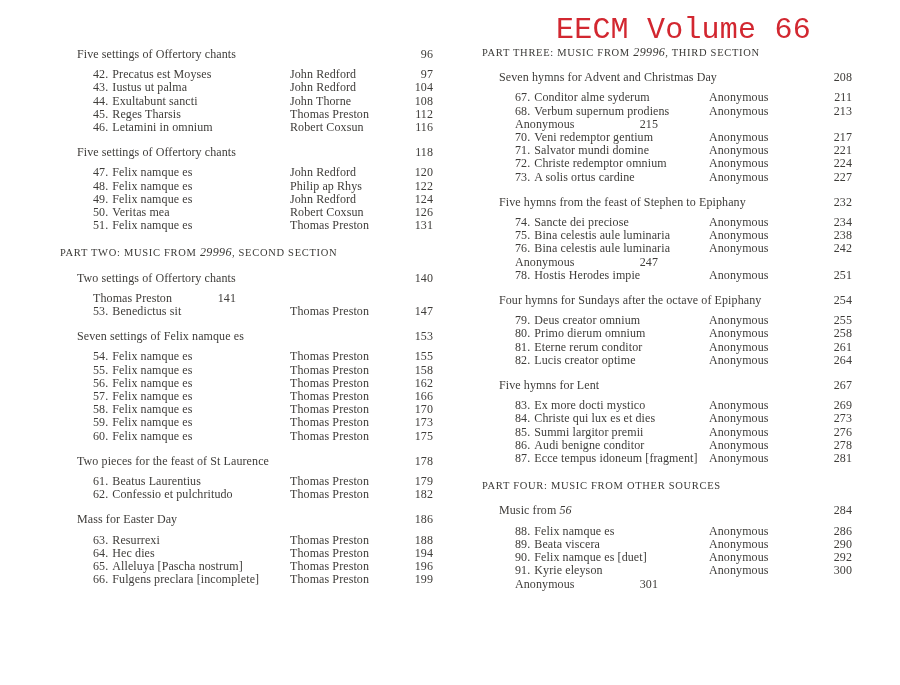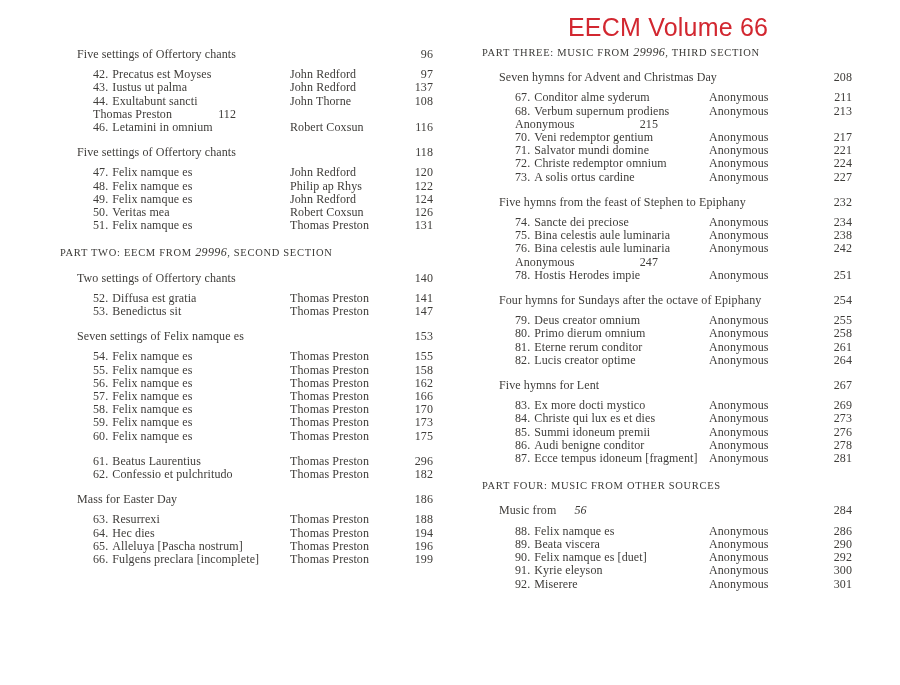--- a/index.html
+++ b/index.html
@@ -7,23 +7,23 @@
     width: 900px; height: 685px;
     background: #ffffff;
     font-family: "Liberation Serif", serif;
     color: #3e3c39;
     position: relative;
     overflow: hidden;
   }
   .sheet { position: absolute; inset: 0; background: #ffffff; }
 
   .overlay-title {
-    position: absolute; left: 568px; top: 13px;
-    font-family: Liberation Sans, sans-serif;
-    font-size: 25px; font-weight: 500;
+    position: absolute; left: 556px; top: 13px;
+    font-family: Liberation Mono, monospace;
+    font-size: 30px; font-weight: 500;
     letter-spacing: 0.2px;
     white-space: nowrap;
   }
 
   .page {
     position: absolute;
     font-size: 12px;
     line-height: 13.2px;
     letter-spacing: 0.1px;
   }
@@ -41,21 +41,21 @@
   .part-heading em {
     font-size: 12px;
     letter-spacing: 0.4px;
     font-style: italic;
     margin-top: 29px;
   }
 
   .section { margin-top: 12px; }
   .section-heading { display: flex; padding-left: 17px; }
   .sec-title { flex: 1; }
-  .sec-title em { font-style: italic; margin-left: 15px; }
+  .sec-title em { font-style: italic; }
 
   .items { margin-top: 7px; }
   .item-row { display: flex; padding-left: 33px; }
   .nt { flex: 1; white-space: nowrap; }
   .num { display: inline-block; margin-right: 4px; text-align: right; }
   .composer { width: 105px; white-space: nowrap; }
   .pagenum { width: 38px; text-align: right; white-space: nowrap; }
 </style>
 </head>
 <body>
@@ -70,28 +70,29 @@
         </div>
         <div class="items">
           <div class="item-row">
             <span class="nt"><span class="num">42.</span><span>Precatus est Moyses</span></span>
             <span class="composer">John Redford</span>
             <span class="pagenum">97</span>
           </div>
           <div class="item-row">
             <span class="nt"><span class="num">43.</span><span>Iustus ut palma</span></span>
             <span class="composer">John Redford</span>
-            <span class="pagenum">137</span>
+            <span class="pagenum">104</span>
           </div>
           <div class="item-row">
             <span class="nt"><span class="num">44.</span><span>Exultabunt sancti</span></span>
             <span class="composer">John Thorne</span>
             <span class="pagenum">108</span>
           </div>
           <div class="item-row">
+            <span class="nt"><span class="num">45.</span><span>Reges Tharsis</span></span>
             <span class="composer">Thomas Preston</span>
             <span class="pagenum">112</span>
           </div>
           <div class="item-row">
             <span class="nt"><span class="num">46.</span><span>Letamini in omnium</span></span>
             <span class="composer">Robert Coxsun</span>
             <span class="pagenum">116</span>
           </div>
         </div>
       </div>
@@ -121,29 +122,28 @@
             <span class="composer">Robert Coxsun</span>
             <span class="pagenum">126</span>
           </div>
           <div class="item-row">
             <span class="nt"><span class="num">51.</span><span>Felix namque es</span></span>
             <span class="composer">Thomas Preston</span>
             <span class="pagenum">131</span>
           </div>
         </div>
       </div>
-      <div class="part-heading"><span>PART TWO: EECM FROM </span><em>29996</em><span>, SECOND SECTION</span></div>
+      <div class="part-heading"><span>PART TWO: MUSIC FROM </span><em>29996</em><span>, SECOND SECTION</span></div>
       <div class="section">
         <div class="section-heading">
           <span class="sec-title"><span>Two settings of Offertory chants</span></span>
           <span class="pagenum">140</span>
         </div>
         <div class="items">
           <div class="item-row">
-            <span class="nt"><span class="num">52.</span><span>Diffusa est gratia</span></span>
             <span class="composer">Thomas Preston</span>
             <span class="pagenum">141</span>
           </div>
           <div class="item-row">
             <span class="nt"><span class="num">53.</span><span>Benedictus sit</span></span>
             <span class="composer">Thomas Preston</span>
             <span class="pagenum">147</span>
           </div>
         </div>
       </div>
@@ -184,25 +184,29 @@
             <span class="pagenum">173</span>
           </div>
           <div class="item-row">
             <span class="nt"><span class="num">60.</span><span>Felix namque es</span></span>
             <span class="composer">Thomas Preston</span>
             <span class="pagenum">175</span>
           </div>
         </div>
       </div>
       <div class="section">
+        <div class="section-heading">
+          <span class="sec-title"><span>Two pieces for the feast of St Laurence</span></span>
+          <span class="pagenum">178</span>
+        </div>
         <div class="items">
           <div class="item-row">
             <span class="nt"><span class="num">61.</span><span>Beatus Laurentius</span></span>
             <span class="composer">Thomas Preston</span>
-            <span class="pagenum">296</span>
+            <span class="pagenum">179</span>
           </div>
           <div class="item-row">
             <span class="nt"><span class="num">62.</span><span>Confessio et pulchritudo</span></span>
             <span class="composer">Thomas Preston</span>
             <span class="pagenum">182</span>
           </div>
         </div>
       </div>
       <div class="section">
         <div class="section-heading">
@@ -347,21 +351,21 @@
             <span class="nt"><span class="num">83.</span><span>Ex more docti mystico</span></span>
             <span class="composer">Anonymous</span>
             <span class="pagenum">269</span>
           </div>
           <div class="item-row">
             <span class="nt"><span class="num">84.</span><span>Christe qui lux es et dies</span></span>
             <span class="composer">Anonymous</span>
             <span class="pagenum">273</span>
           </div>
           <div class="item-row">
-            <span class="nt"><span class="num">85.</span><span>Summi idoneum premii</span></span>
+            <span class="nt"><span class="num">85.</span><span>Summi largitor premii</span></span>
             <span class="composer">Anonymous</span>
             <span class="pagenum">276</span>
           </div>
           <div class="item-row">
             <span class="nt"><span class="num">86.</span><span>Audi benigne conditor</span></span>
             <span class="composer">Anonymous</span>
             <span class="pagenum">278</span>
           </div>
           <div class="item-row">
             <span class="nt"><span class="num">87.</span><span>Ecce tempus idoneum [fragment]</span></span>
@@ -391,20 +395,19 @@
             <span class="nt"><span class="num">90.</span><span>Felix namque es [duet]</span></span>
             <span class="composer">Anonymous</span>
             <span class="pagenum">292</span>
           </div>
           <div class="item-row">
             <span class="nt"><span class="num">91.</span><span>Kyrie eleyson</span></span>
             <span class="composer">Anonymous</span>
             <span class="pagenum">300</span>
           </div>
           <div class="item-row">
-            <span class="nt"><span class="num">92.</span><span>Miserere</span></span>
             <span class="composer">Anonymous</span>
             <span class="pagenum">301</span>
           </div>
         </div>
       </div>
     </div>
 </div>
 
 </body></html>

